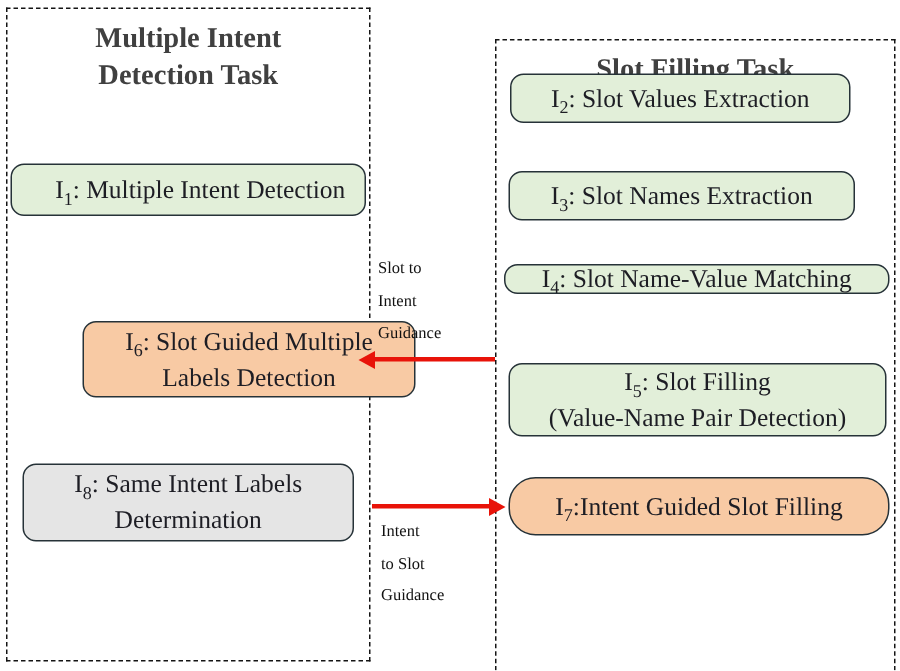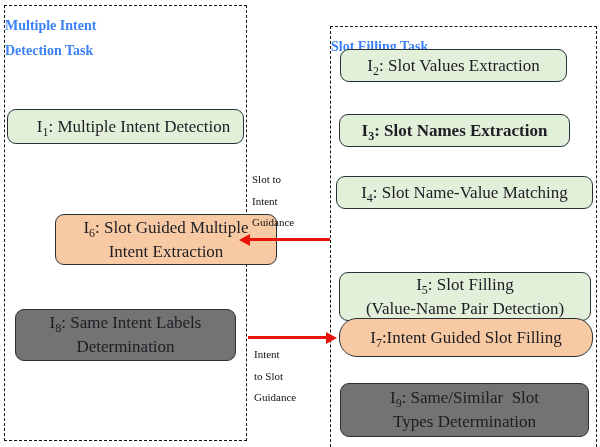--- a/index.html
+++ b/index.html
@@ -7,41 +7,41 @@
     position:relative;width:600px;height:447px;background:#ffffff;
     font-family:"Liberation Serif","DejaVu Serif",serif;
     color:#1a1a1a;overflow:hidden;
   }
   .panel{
     position:absolute;border:1.6px dashed #141414;background:#ffffff;box-sizing:border-box;
   }
   .panel-left{left:4px;top:5px;width:243px;height:436px;}
   .panel-right{left:330px;top:5px;width:267px;height:436px;margin-top:21px;}
   .panel-title{
-    position:absolute;left:0;right:0;top:7px;text-align:left;
-    font-weight:bold;font-size:14px;line-height:25px;color:#3b82f6;
+    position:absolute;left:0;right:0;top:7px;text-align:center;
+    font-weight:bold;font-size:19px;line-height:25px;color:#404040;
     white-space:pre-line;
   }
   .node{
     position:absolute;box-sizing:border-box;border:1.6px solid #263238;border-radius:9px;
     display:flex;flex-direction:column;justify-content:center;align-items:center;
     font-size:17px;line-height:24px;text-align:right;color:#1d1d24;
   }
   .node .nl{white-space:pre-wrap;}
   .node sub{font-size:12px;line-height:0;}
   .fill-green{background:#e2efd9;}
   .fill-orange{background:#f8caa4;}
-  .fill-blue{background:#737373;}
+  .fill-blue{background:#e5e5e5;}
   .n-i1{left:7px;top:109px;width:237px;height:35px;padding-left:16px;}
   .n-i6{left:15px;top:214px;width:222px;height:51px;margin-left:40px;}
   .n-i8{left:15px;top:309px;width:221px;height:52px;}
   .n-i2{left:340px;top:49px;width:227px;height:33px;}
-  .n-i3{left:339px;top:114px;width:231px;height:33px;font-weight:bold;}
-  .n-i4{left:336px;top:176px;width:257px;height:33px;}
-  .n-i5{left:339px;top:242px;width:252px;height:49px;margin-top:30px;}
+  .n-i3{left:339px;top:114px;width:231px;height:33px;}
+  .n-i4{left:336px;top:176px;width:257px;height:20px;}
+  .n-i5{left:339px;top:242px;width:252px;height:49px;}
   .n-i7{left:339px;top:318px;width:254px;height:39px;border-radius:18px;}
   .n-i9{left:340px;top:383px;width:249px;height:54px;}
   .arrow-line{position:absolute;height:3px;background:#e81309;}
   .arrow-head{position:absolute;width:0;height:0;}
   .head-left{border-top:6px solid transparent;border-bottom:6px solid transparent;border-right:11px solid #e81309;}
   .head-right{border-top:6px solid transparent;border-bottom:6px solid transparent;border-left:11px solid #e81309;}
   .a1-line{left:249px;top:238px;width:81px;}
   .a1-head{left:239px;top:234px;}
   .a2-line{left:248px;top:336px;width:78px;}
   .a2-head{left:326px;top:332px;}
@@ -65,21 +65,21 @@
     <div class="panel-title">Slot Filling Task</div>
   </div>
 
   <div class="node fill-green n-i1">
     <div class="nl"><span>I</span><sub>1</sub><span>: Multiple Intent Detection</span></div>
     <div class="nl"></div>
   </div>
 
   <div class="node fill-orange n-i6">
     <div class="nl"><span>I</span><sub>6</sub><span>: Slot Guided Multiple</span></div>
-    <div class="nl">Intent Extraction</div>
+    <div class="nl">Labels Detection</div>
   </div>
 
   <div class="node fill-blue n-i8">
     <div class="nl"><span>I</span><sub>8</sub><span>: Same Intent Labels</span></div>
     <div class="nl">Determination</div>
   </div>
 
   <div class="node fill-green n-i2">
     <div class="nl"><span>I</span><sub>2</sub><span>: Slot Values Extraction</span></div>
     <div class="nl"></div>
@@ -98,24 +98,20 @@
   <div class="node fill-green n-i5">
     <div class="nl"><span>I</span><sub>5</sub><span>: Slot Filling</span></div>
     <div class="nl">(Value-Name Pair Detection)</div>
   </div>
 
   <div class="node fill-orange n-i7">
     <div class="nl"><span>I</span><sub>7</sub><span>:Intent Guided Slot Filling</span></div>
     <div class="nl"></div>
   </div>
 
-  <div class="node fill-blue n-i9">
-    <div class="nl"><span>I</span><sub>9</sub><span>: Same/Similar  Slot</span></div>
-    <div class="nl">Types Determination</div>
-  </div>
 
   <div class="arrow-line a1-line"></div>
   <div class="arrow-head head-left a1-head"></div>
   <div class="gap-label gl-1">Slot to
 Intent
 Guidance</div>
 
   <div class="arrow-line a2-line"></div>
   <div class="arrow-head head-right a2-head"></div>
   <div class="gap-label gl-2">Intent

